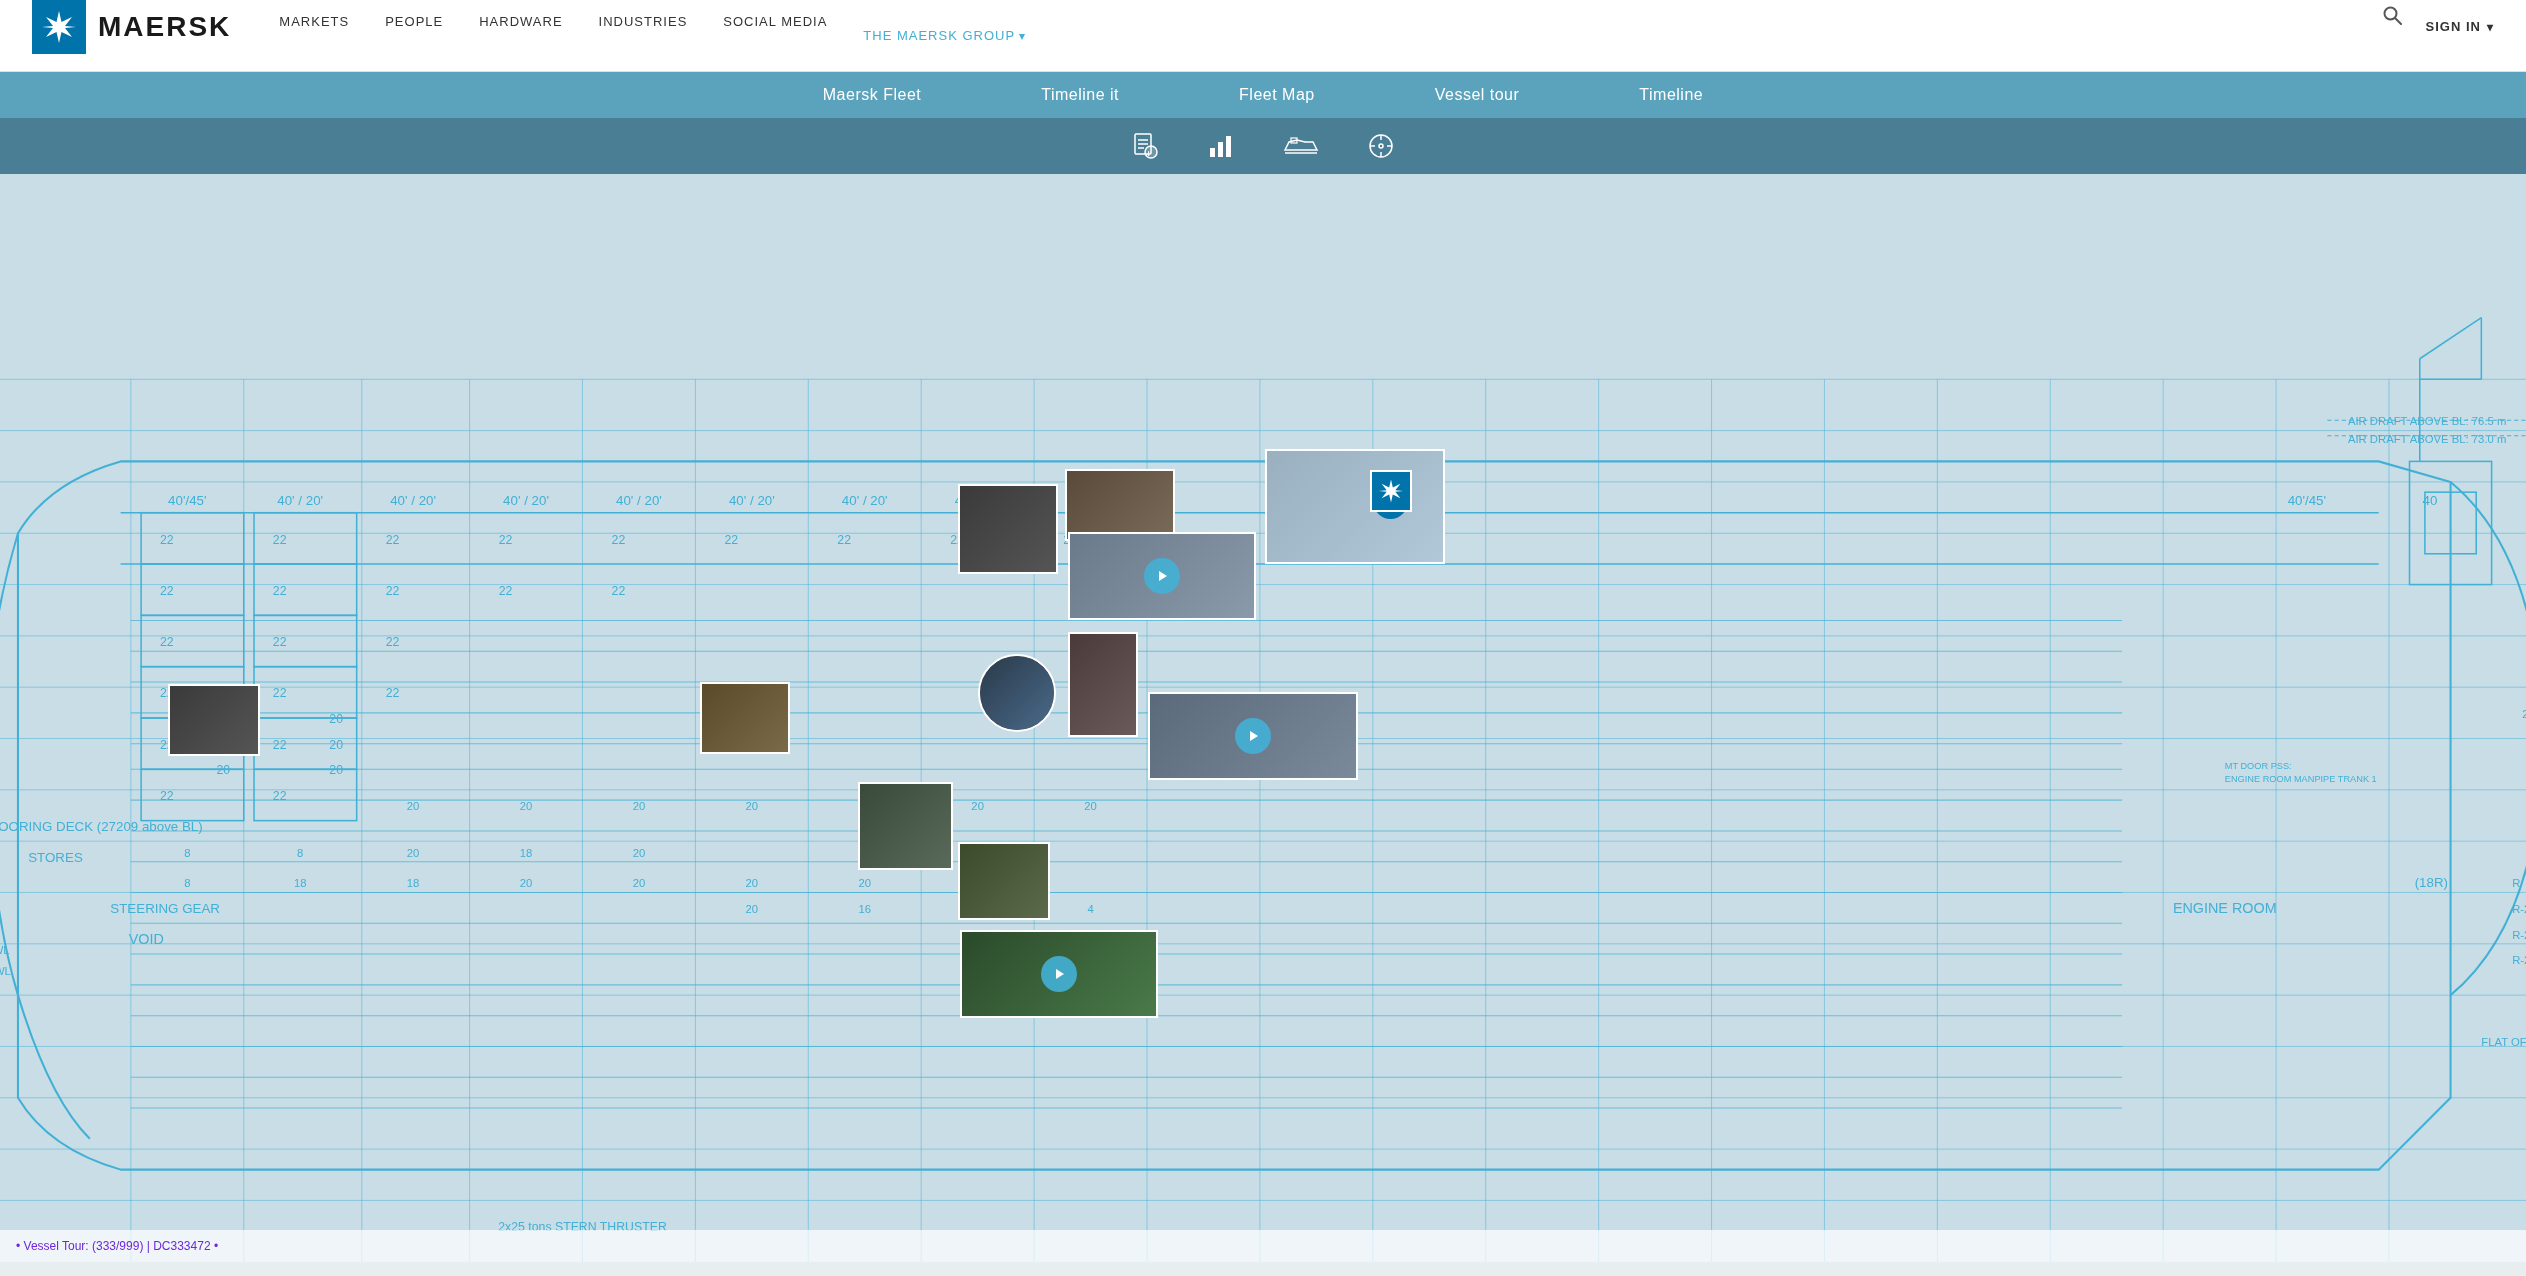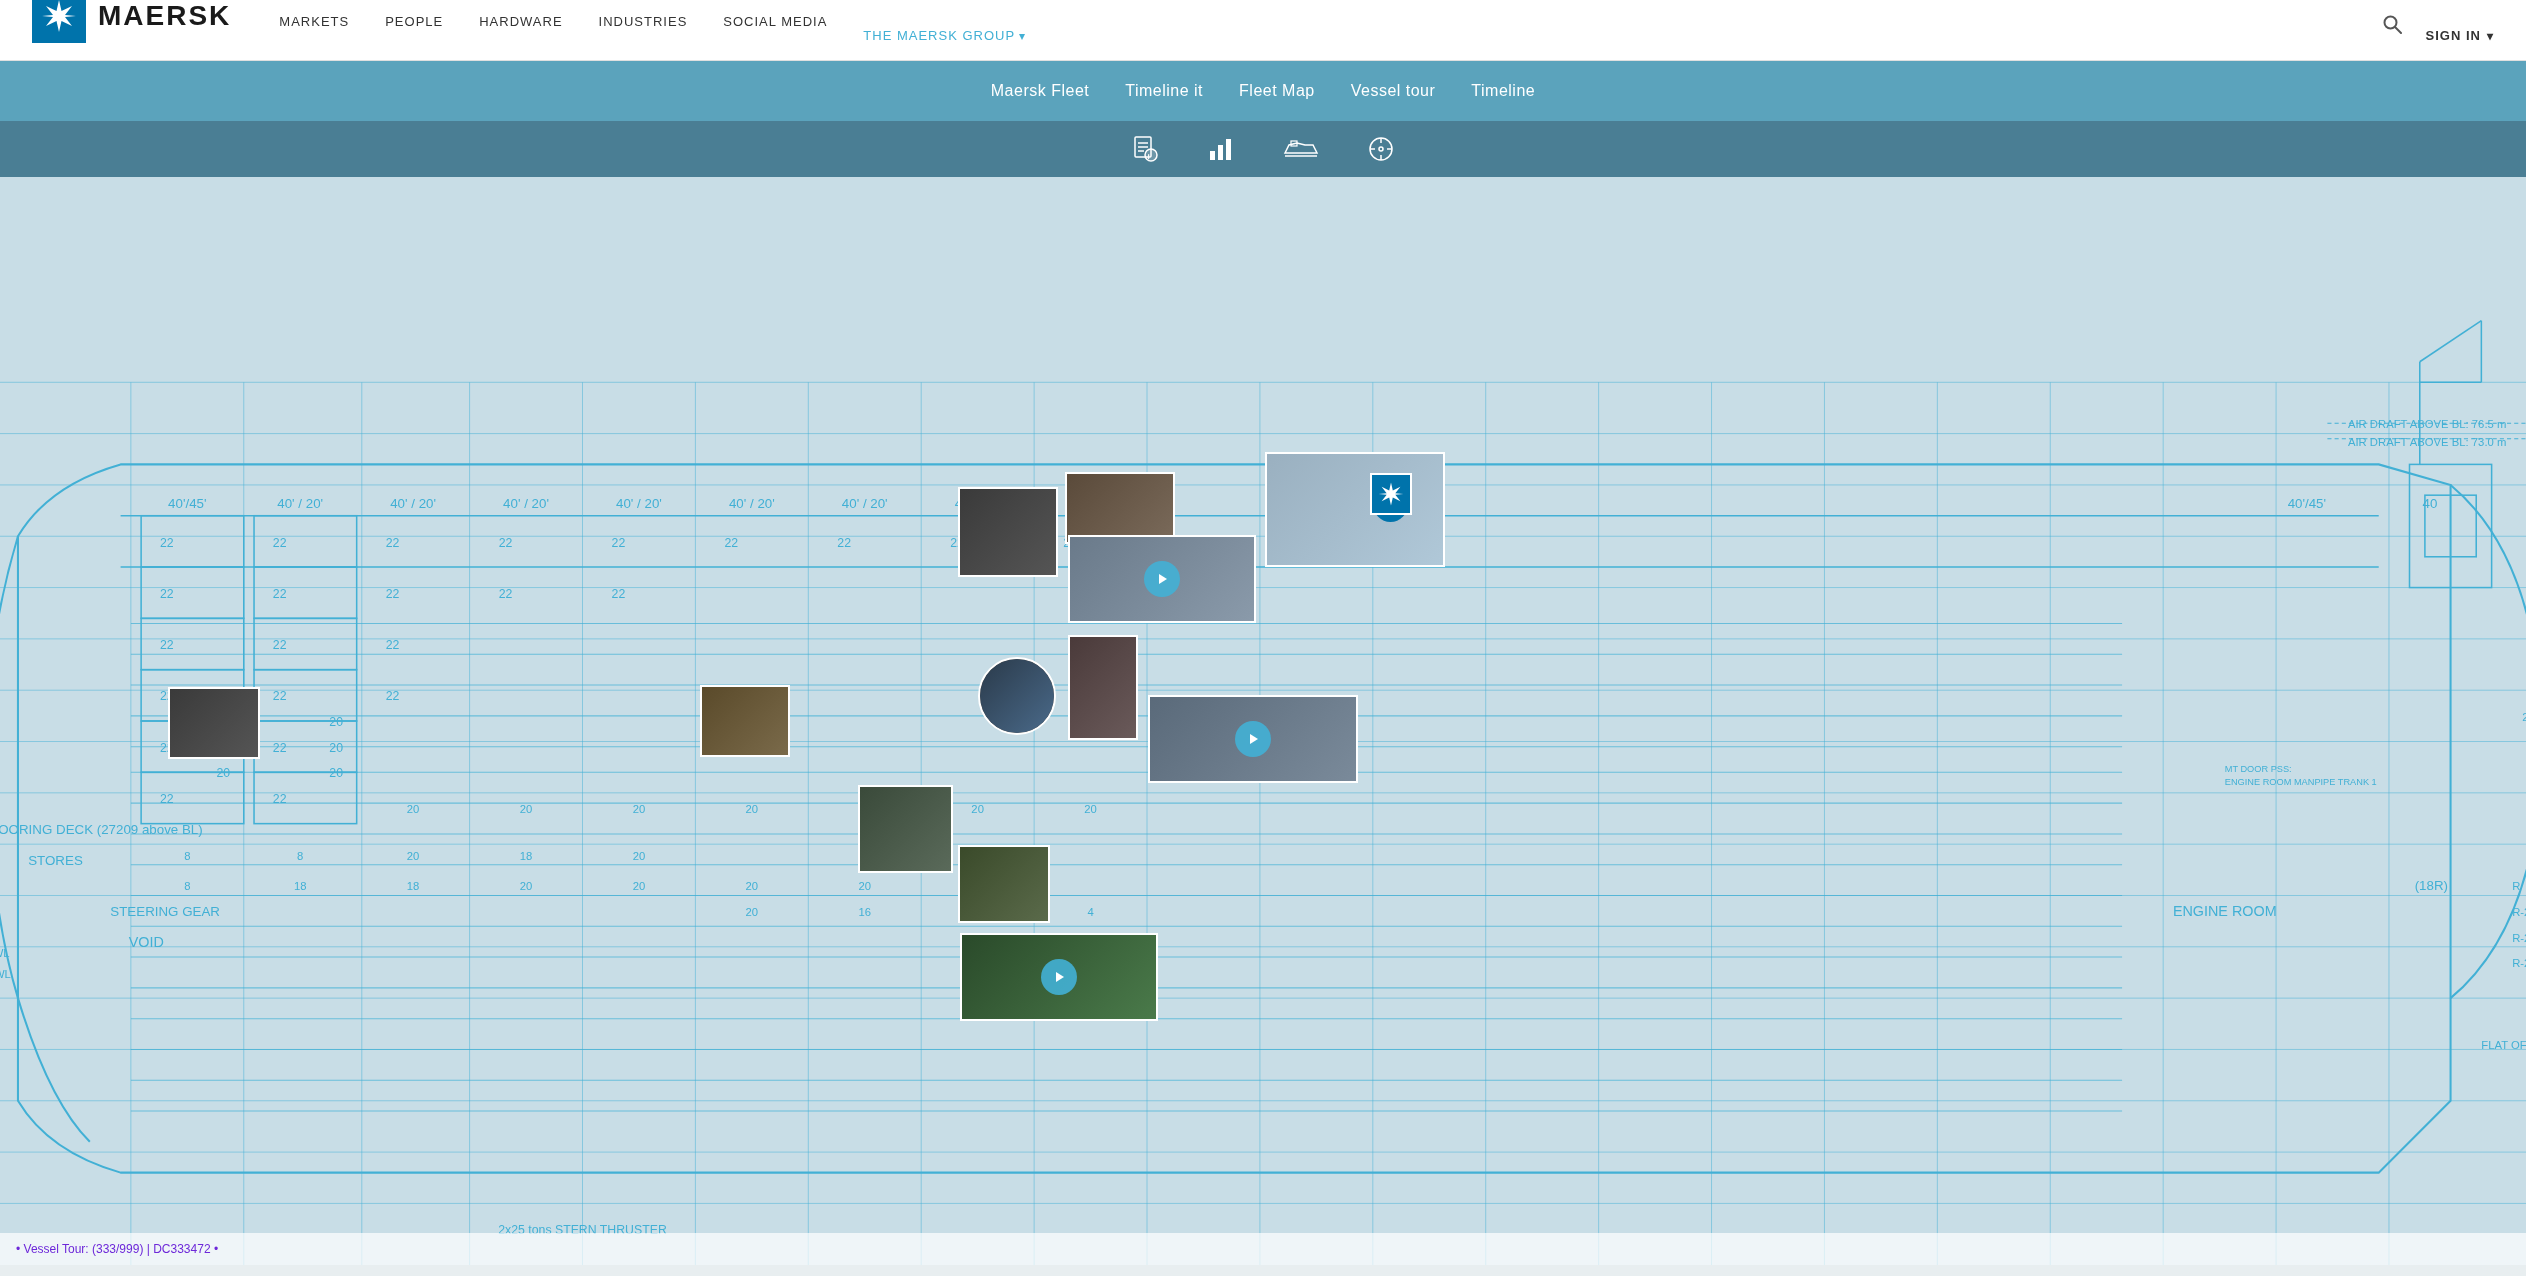--- a/index.html
+++ b/index.html
@@ -1,24 +1,24 @@
 <!DOCTYPE html>
 <html><head>
   <meta charset="utf-8">
   <style>
     * { margin: 0; padding: 0; box-sizing: border-box; }
     body { font-family: 'Arial', sans-serif; background: #e8eef0; overflow-x: hidden; }
 
     
     .top-nav {
       background: #fff;
-      height: 61px;
-      display: flex;
-      align-items: flex-end;
-      padding: 17px 32px;
+      height: 72px;
+      display: flex;
+      align-items: flex-start;
+      padding: 0 32px;
       border-bottom: 1px solid #e0e0e0;
     }
     .logo-area {
       display: flex;
       align-items: center;
       gap: 12px;
       margin-right: 48px;
     }
     .logo-star {
       width: 54px;
@@ -81,25 +81,25 @@
       font-weight: 600;
       color: #333;
       letter-spacing: 1px;
       text-transform: uppercase;
       margin-top: 19px;
     }
 
     
     .sub-nav {
       background: #5ba3bc;
-      height: 60px;
+      height: 46px;
       display: flex;
       align-items: center;
       justify-content: center;
-      gap: 36px;
+      gap: 120px;
     }
     .sub-nav a {
       text-decoration: none;
       color: #fff;
       font-size: 16px;
       font-weight: 400;
       letter-spacing: 0.5px;
     }
 
     

